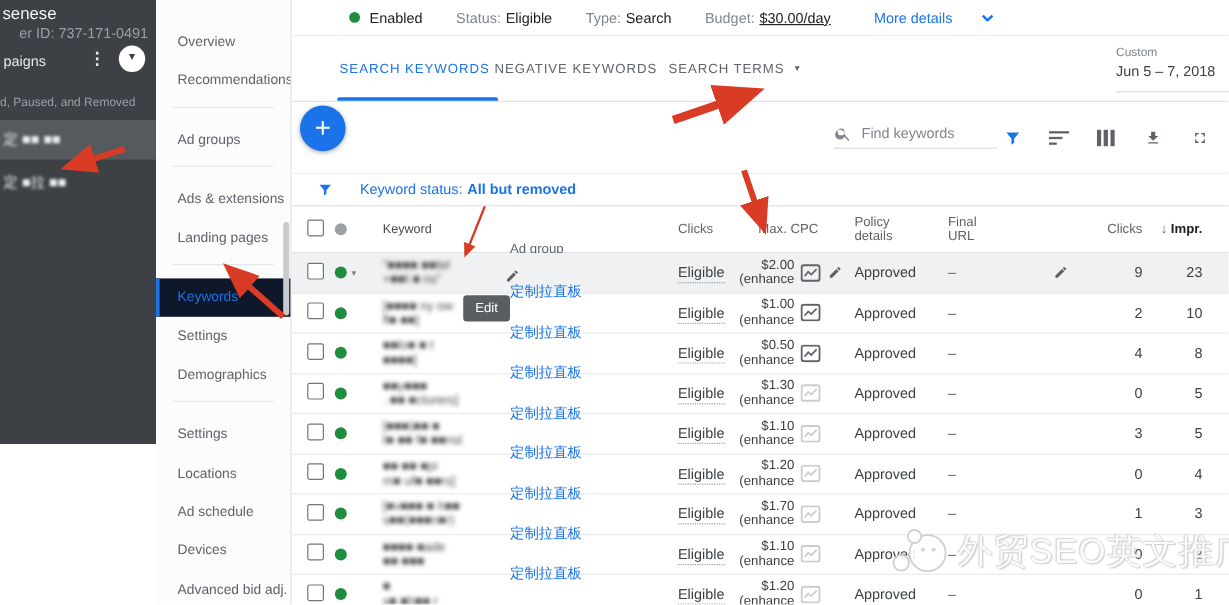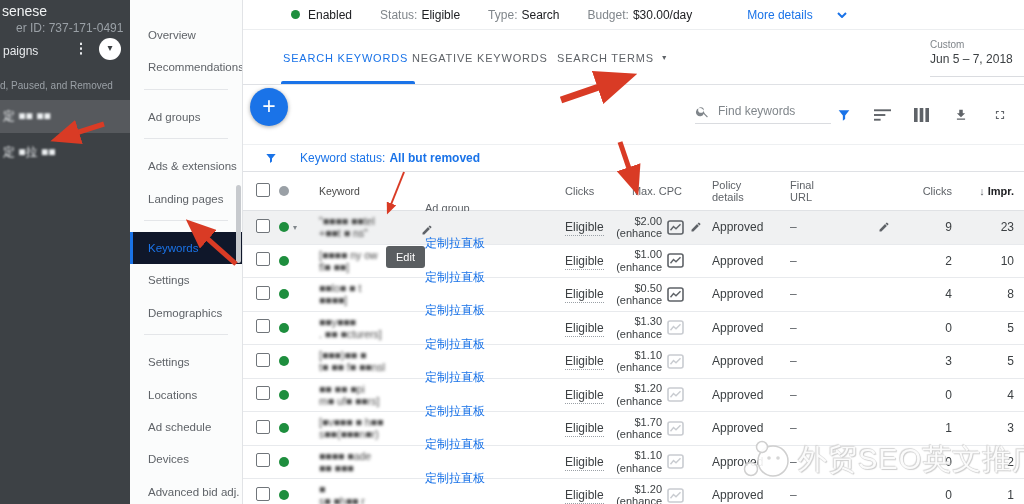--- a/index.html
+++ b/index.html
@@ -1,20 +1,20 @@
 <!DOCTYPE html>
 <html><head>
 <meta charset="utf-8">
 <style>
   html,body{margin:0;padding:0;background:#fff;}
   .app{position:relative;width:1024px;height:504px;overflow:hidden;background:#fff;
        font-family:"Liberation Sans",sans-serif;-webkit-font-smoothing:antialiased;}
 
   
-  .darknav{position:absolute;left:0;top:0;width:130px;height:504px;background:#3d4145;color:#fff;}
+  .darknav{position:absolute;left:0;top:0;width:130px;height:370px;background:#3d4145;color:#fff;}
   .acct-name{position:absolute;left:2px;top:3px;font-size:14px;color:#f1f3f4;white-space:nowrap;}
   .acct-id{position:absolute;left:16px;top:21px;font-size:12px;color:#9aa0a6;white-space:nowrap;}
   .camp-label{position:absolute;left:3px;top:44px;font-size:12px;color:#e8eaed;}
   .kebab{position:absolute;left:74px;top:39px;font-size:14px;color:#e8eaed;line-height:18px;font-weight:bold;}
   .collapse-btn{position:absolute;left:99px;top:38px;width:22px;height:22px;border-radius:50%;background:#fff;
                 color:#3c4043;text-align:center;line-height:20px;font-size:10px;}
   .sb-filter{position:absolute;left:0px;top:80px;font-size:10px;color:#9aa0a6;white-space:nowrap;overflow:hidden;width:128px;}
   .camp-item{position:absolute;left:0;width:130px;height:33px;line-height:33px;padding-left:3px;box-sizing:border-box;
              font-size:12px;color:#eceff1;white-space:nowrap;overflow:hidden;}
   .camp-item.sel{background:#56595d;}
@@ -31,21 +31,21 @@
   .nav-thumb{position:absolute;right:1px;top:185px;width:5px;height:78px;background:#c7cace;border-radius:3px;}
 
   
   .main{position:absolute;left:243px;top:0;width:781px;height:504px;}
 
   .topbar{position:absolute;left:0;top:0;width:100%;height:30px;border-bottom:1px solid #eceef0;
           display:flex;align-items:center;padding-left:48px;box-sizing:border-box;font-size:12px;}
   .gdot{width:9px;height:9px;border-radius:50%;background:#1e8e3e;margin-right:8px;flex:none;}
   .tb-lab{color:#80868b;margin-right:4px;}
   .tb-val{color:#202124;}
-  .mr28{margin-right:28px;} .mr36{margin-right:55px;}
+  .mr28{margin-right:28px;} .mr36{margin-right:36px;text-decoration:underline;}
   .tb-more{color:#1a73e8;display:flex;align-items:center;gap:24px;cursor:pointer;}
 
   .tabsrow{position:absolute;left:0;top:30px;width:100%;height:55px;border-bottom:1px solid #dfe1e5;box-sizing:border-box;}
   .tab{position:absolute;top:0;height:55px;display:flex;align-items:center;font-size:11px;letter-spacing:.8px;
        color:#5f6368;cursor:pointer;white-space:nowrap;}
   .tab.active{color:#1a73e8;}
   .tab .tri{font-size:7px;margin-left:7px;color:#5f6368;}
   .tab-underline{position:absolute;left:38px;bottom:0;width:134px;height:3px;background:#1a73e8;border-radius:2px 2px 0 0;}
   .daterange{position:absolute;right:6px;top:9px;width:88px;}
   .dr-custom{font-size:10px;color:#80868b;}
@@ -84,21 +84,21 @@
   .c-ag{width:110px;flex:none;color:#1a73e8;cursor:pointer;margin-top:33px;}
   .c-st{width:80px;flex:none;padding-left:30px;box-sizing:border-box;}
   .dotted{border-bottom:1px dotted #9aa0a6;padding-bottom:1px;}
   .c-cpc{width:47px;flex:none;text-align:right;font-size:11px;line-height:12.5px;white-space:nowrap;}
   .c-chart{width:26px;flex:none;display:flex;justify-content:flex-end;padding-right:4px;box-sizing:border-box;}
   .c-pol{width:86px;flex:none;padding-left:24px;box-sizing:border-box;position:relative;}
   .polpen{position:absolute;left:2px;top:1px;}
   .c-url{width:60px;flex:none;padding-left:16px;box-sizing:border-box;color:#5f6368;}
   .c-clicks{width:118px;flex:none;text-align:right;position:relative;}
   .clkpen{position:absolute;left:44px;top:1px;}
-  .c-impr{width:72px;flex:none;text-align:right;padding-right:10px;box-sizing:border-box;}
+  .c-impr{width:72px;flex:none;text-align:right;padding-right:22px;box-sizing:border-box;}
   .hc-cpc{width:73px;flex:none;text-align:right;padding-right:6px;box-sizing:border-box;}
   .hb{font-weight:bold;color:#202124;}
   .sorticon{color:#5f6368;font-weight:normal;margin-right:3px;}
 
   
   .tooltip{position:absolute;left:386px;top:246px;background:#5a5e61;color:#fff;font-size:11px;
            padding:5px 10px;border-radius:3px;z-index:30;}
   .wm{position:absolute;left:742px;top:438px;z-index:25;display:flex;align-items:center;pointer-events:none;}
   .wm-text{font-size:29px;letter-spacing:1px;color:rgba(255,255,255,.93);
            text-shadow:0 0 1px #c2c2c2,1px 1px 1px #cfcfcf,-1px -1px 1px #d8d8d8;white-space:nowrap;}

